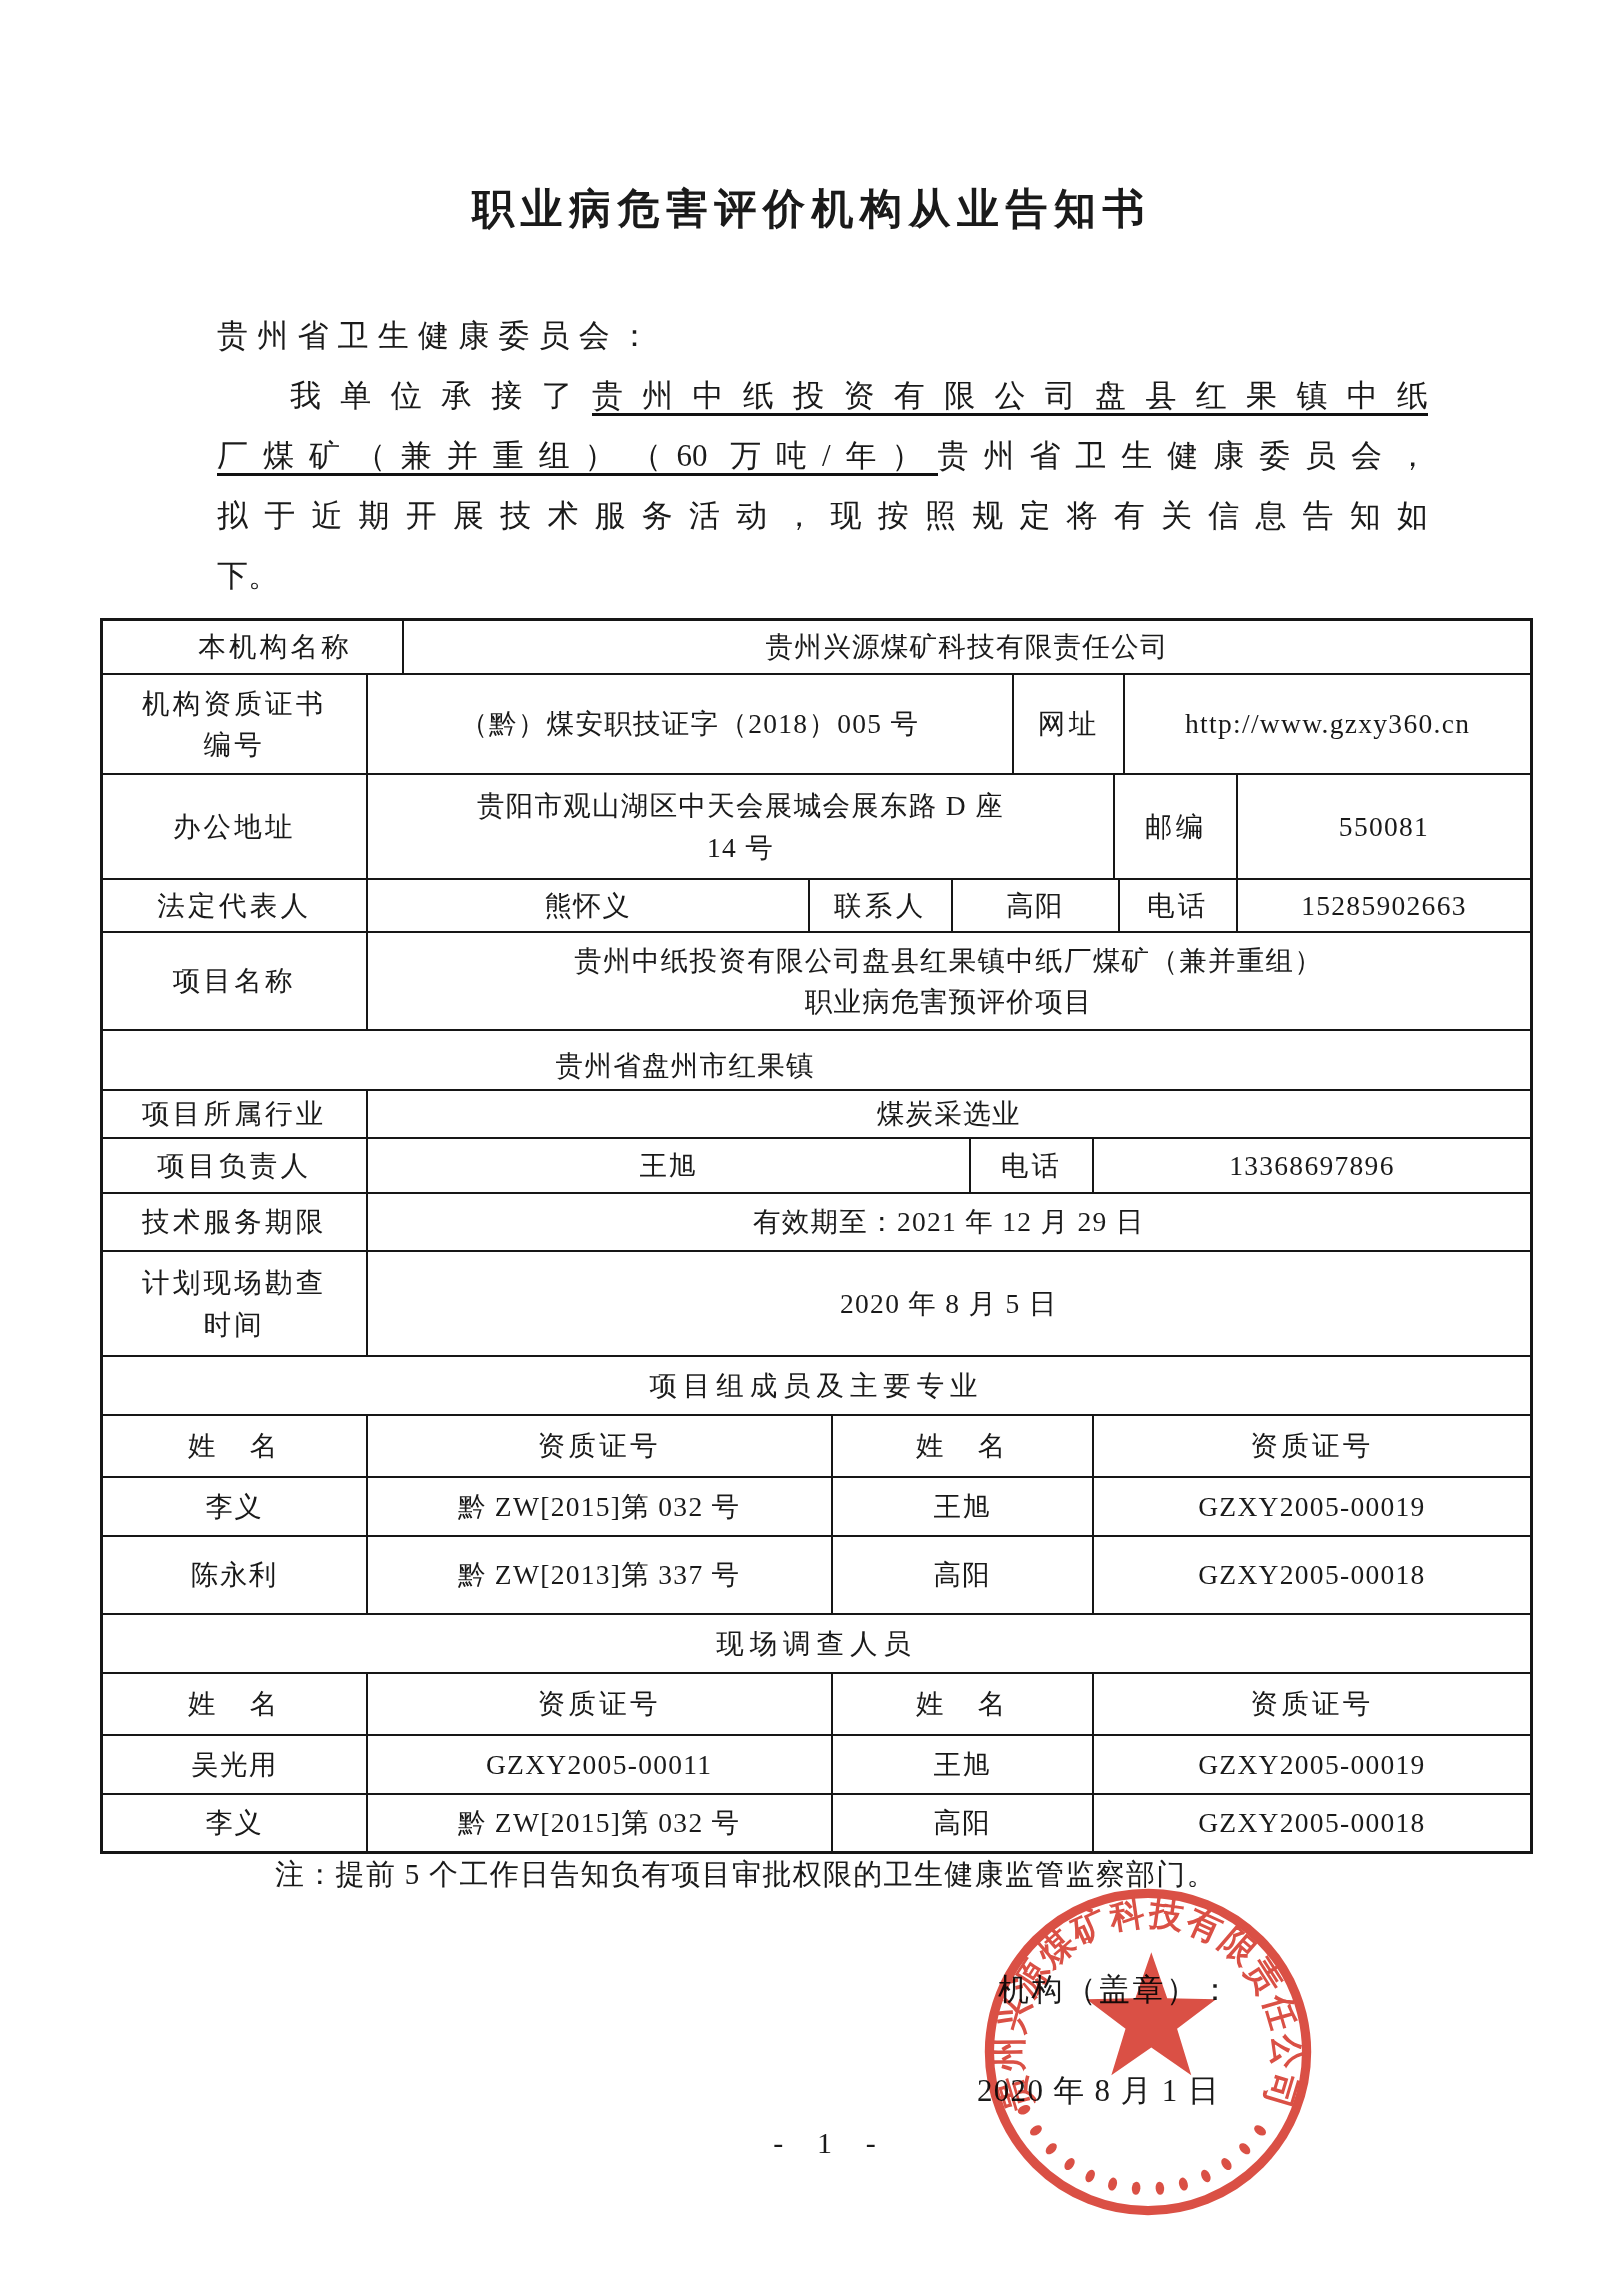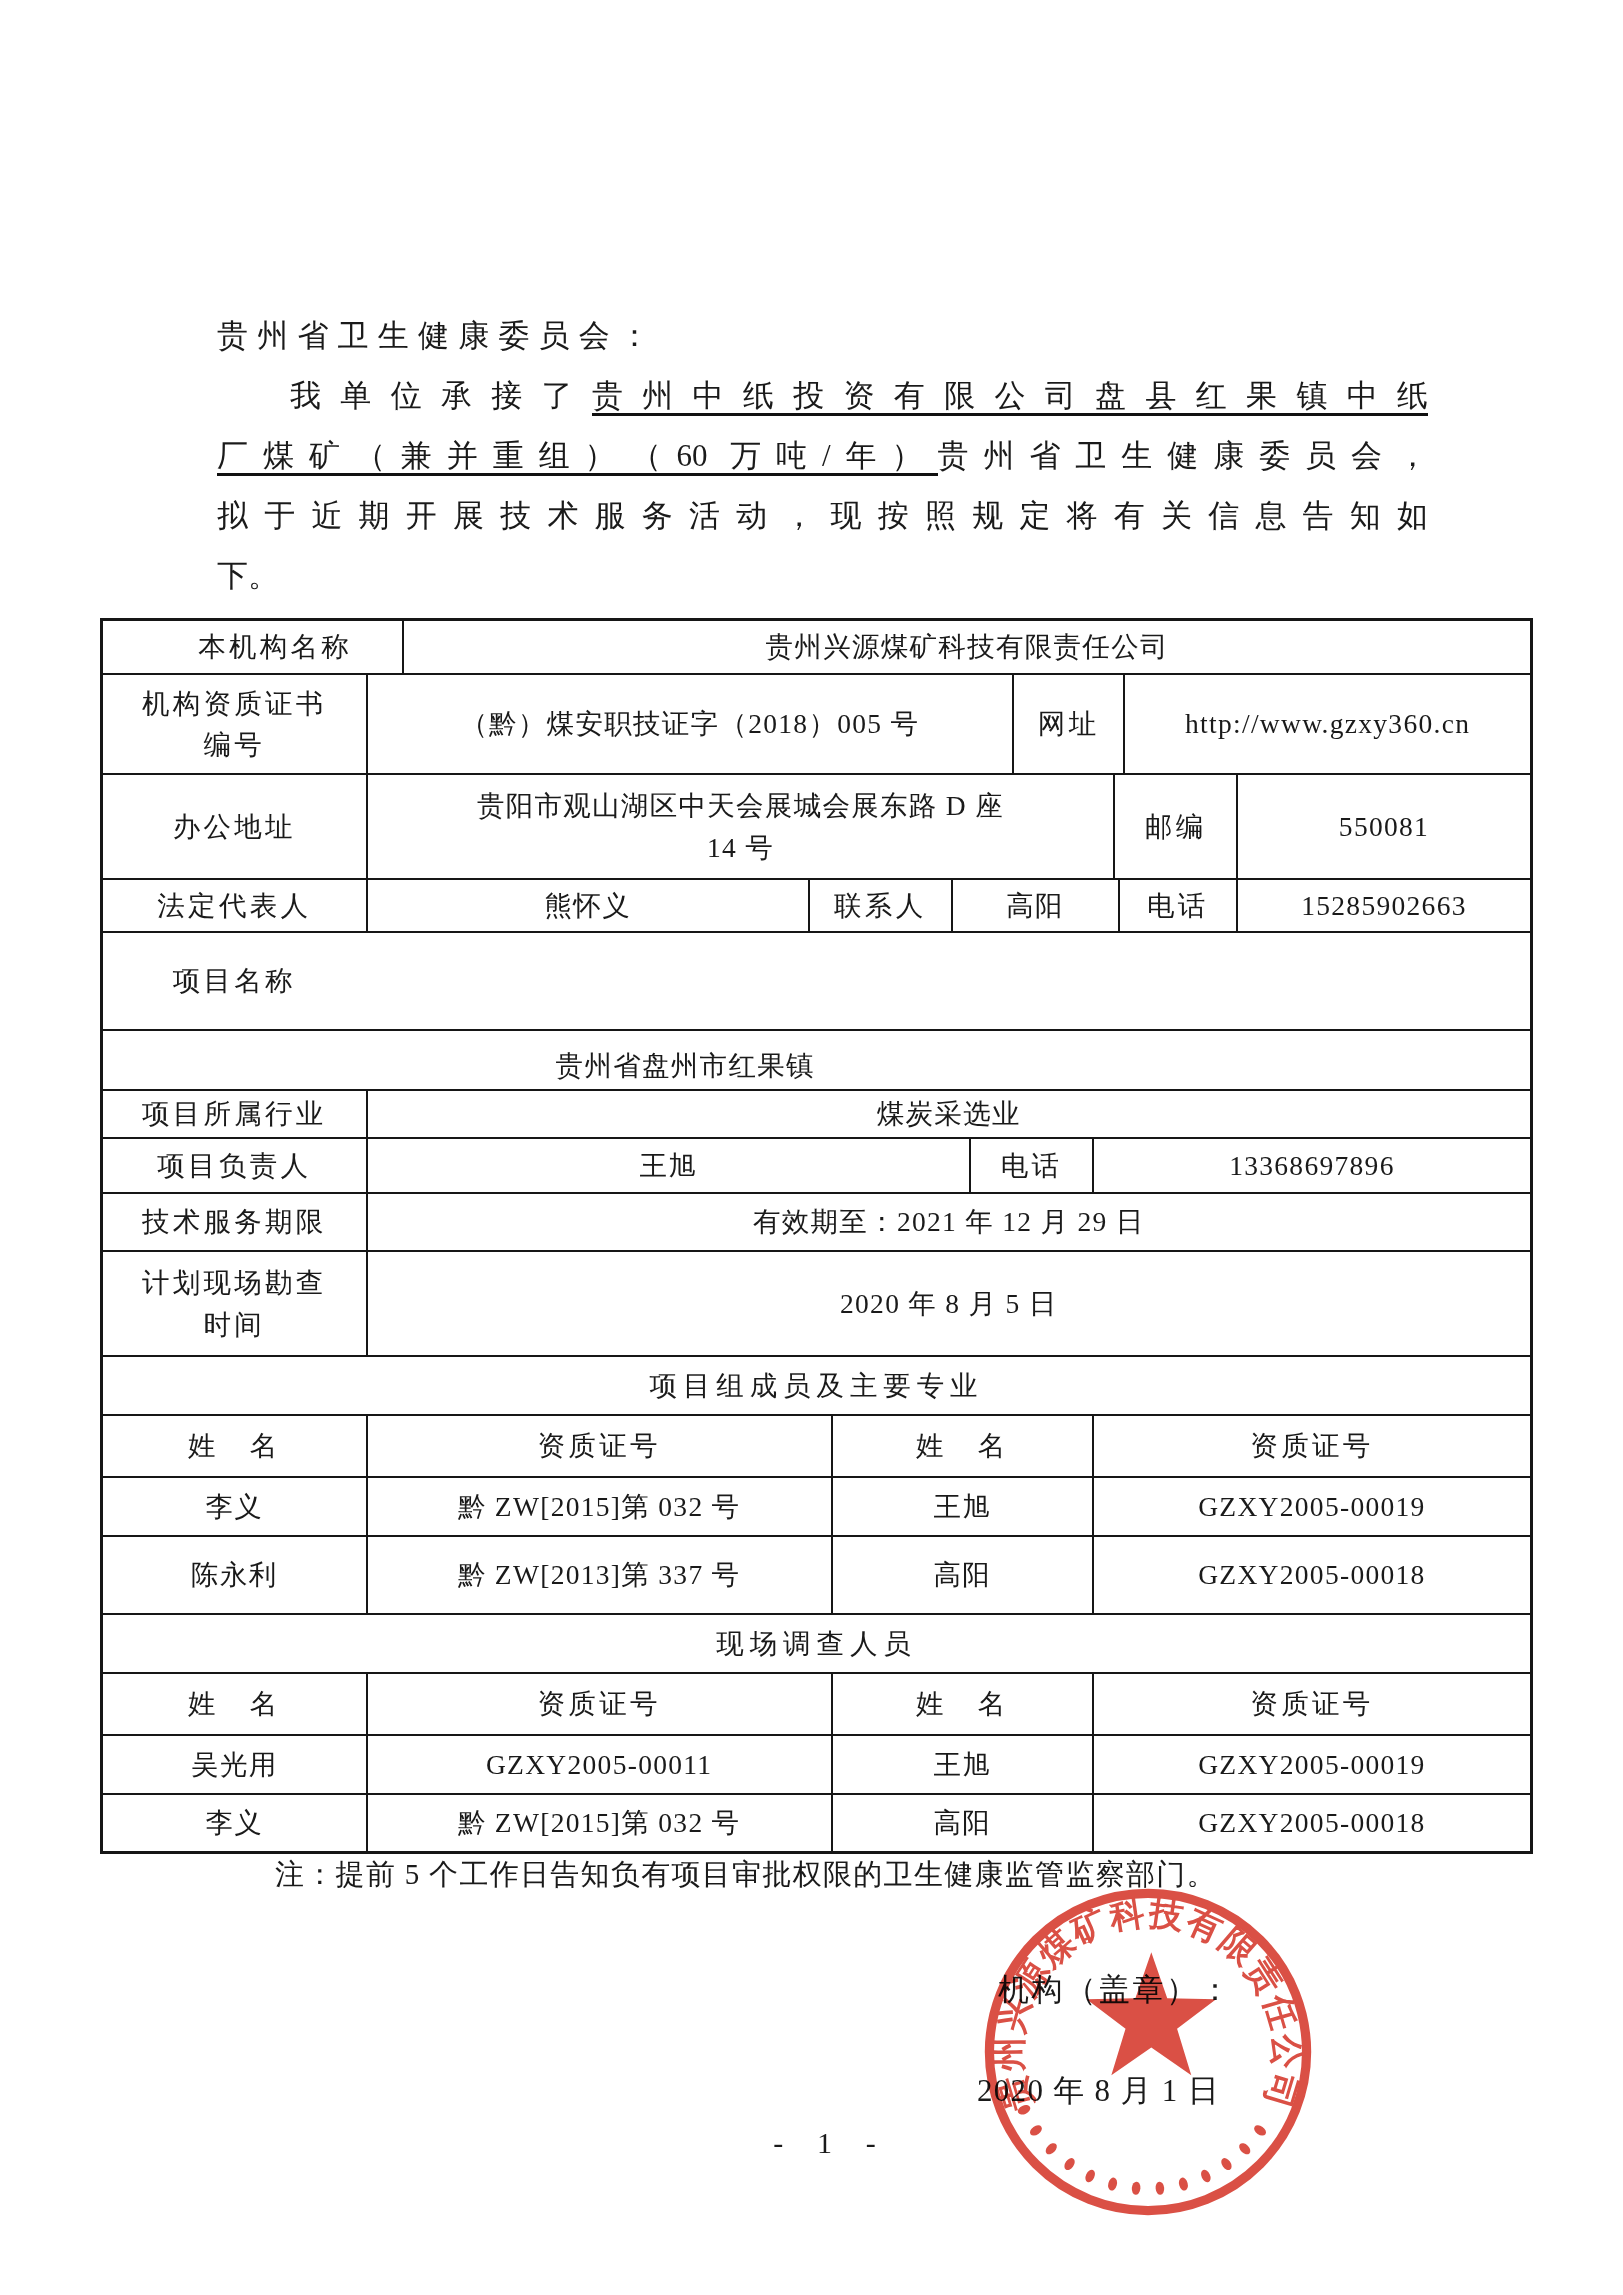--- a/index.html
+++ b/index.html
@@ -43,20 +43,21 @@
     position:absolute; left:963px; top:1867px; width:370px; height:370px;
     mix-blend-mode:multiply; opacity:.88; z-index:3;
   }
   .stamp text{ font-family:"Liberation Serif","DejaVu Serif",serif; font-weight:bold; }
 </style>
 </head>
 <body>
 
 <div class="page">
 
+  <div class="title">职业病危害评价机构从业告知书</div>
 
   <div class="letter">
     <div class="lline salut">贵州省卫生健康委员会：</div>
     <div class="lline jline indent"><span>我单位承接了</span><span class="uline">贵州中纸投资有限公司盘县红果镇中纸</span></div>
     <div class="lline jline"><span class="uline">厂煤矿（兼并重组）（60 万吨/年）</span><span>贵州省卫生健康委员会，</span></div>
     <div class="lline jline">拟于近期开展技术服务活动，现按照规定将有关信息告知如</div>
     <div class="lline">下。</div>
   </div>
 
   <div class="itable">
@@ -81,20 +82,22 @@
       <div class="trow" style="height: 53px;">
         <div class="tcell tlabel" style="width: 18.4%;">法定代表人</div>
         <div class="tcell" style="width: 31%;">熊怀义</div>
         <div class="tcell tlabel" style="width: 10%;">联系人</div>
         <div class="tcell" style="width: 11.7%;">高阳</div>
         <div class="tcell tlabel" style="width: 8.3%;">电话</div>
         <div class="tcell" style="width: 20.6%;">15285902663</div>
       </div>
       <div class="trow" style="height: 98px;">
         <div class="tcell tlabel" style="width: 18.4%;">项目名称</div>
+        <div class="tcell" style="width: 81.6%;">贵州中纸投资有限公司盘县红果镇中纸厂煤矿（兼并重组）
+职业病危害预评价项目</div>
       </div>
       <div class="trow" style="height: 60px;">
         <div class="tcell" style="width: 81.6%; margin-top: 12px;">贵州省盘州市红果镇</div>
       </div>
       <div class="trow" style="height: 48px;">
         <div class="tcell tlabel" style="width: 18.4%;">项目所属行业</div>
         <div class="tcell" style="width: 81.6%;">煤炭采选业</div>
       </div>
       <div class="trow" style="height: 55px;">
         <div class="tcell tlabel" style="width: 18.4%;">项目负责人</div>

